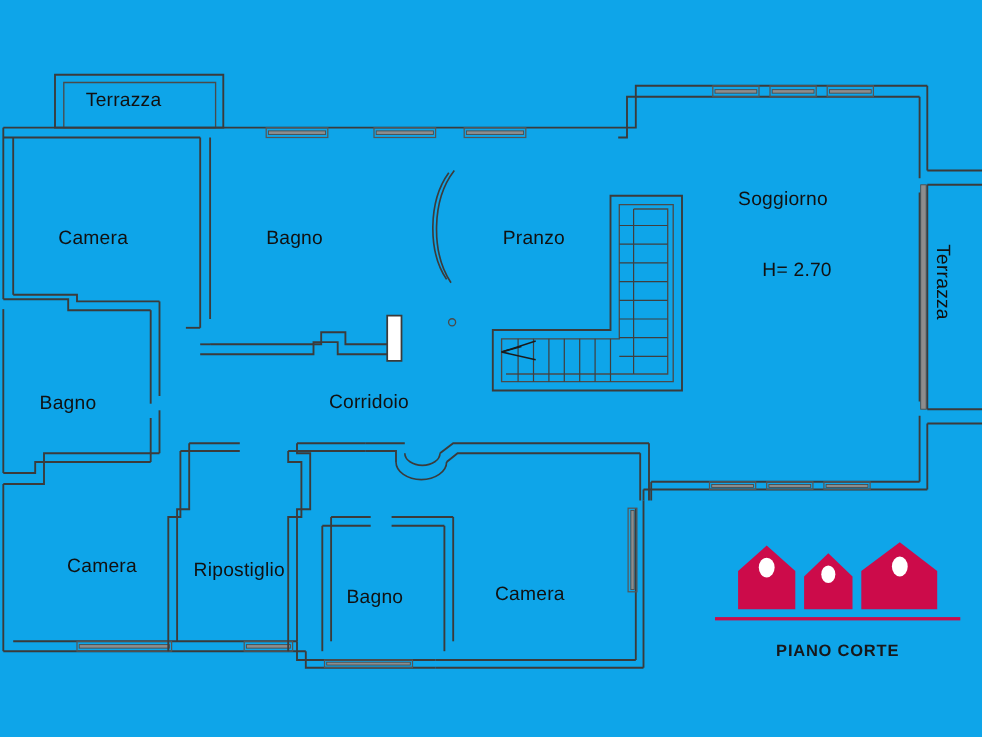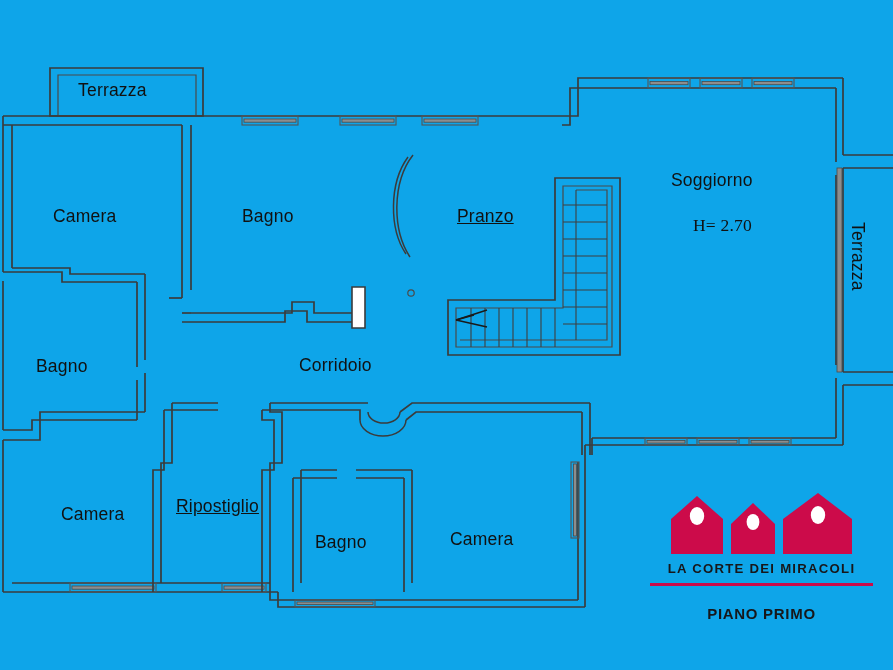--- a/index.html
+++ b/index.html
@@ -331,35 +331,35 @@
     </g>
 
   </svg>
 
   <div class="room-label" style="left:78px; top:80px;">Terrazza</div>
 
   <div class="room-label" style="left:53px; top:206px;">Camera</div>
 
   <div class="room-label" style="left:242px; top:206px;">Bagno</div>
 
-  <div class="room-label" style="left:457px; top:206px;text-decoration:underline;">Pranzo</div>
+  <div class="room-label" style="left:457px; top:206px;">Pranzo</div>
 
   <div class="room-label" style="left:671px; top:170px;">Soggiorno</div>
 
-  <div class="room-label" style="left:693px; top:215px;font-family:Liberation Serif, serif;">H= 2.70</div>
+  <div class="room-label" style="left:693px; top:235px;">H= 2.70</div>
 
   <div class="room-label vertical" style="left:868px; top:222px;">Terrazza</div>
 
   <div class="room-label" style="left:36px; top:356px;">Bagno</div>
 
   <div class="room-label" style="left:299px; top:355px;text-align:right;">Corridoio</div>
 
   <div class="room-label" style="left:61px; top:504px;">Camera</div>
 
-  <div class="room-label" style="left:176px; top:496px;text-decoration:underline;">Ripostiglio</div>
+  <div class="room-label" style="left:176px; top:508px;">Ripostiglio</div>
 
   <div class="room-label" style="left:315px; top:532px;">Bagno</div>
 
   <div class="room-label" style="left:450px; top:529px;">Camera</div>
 
   <div id="logo-block">
 
     <svg id="logo-houses" viewBox="0 0 185 62">
       <g id="houses-group" fill="#CC0B4A">
 
@@ -367,18 +367,17 @@
         <ellipse cx="28" cy="24" rx="7.2" ry="9" fill="#ffffff"></ellipse>
 
         <path d="M 62,62 L 62,32 L 84,11 L 106,32 L 106,62 Z"></path>
         <ellipse cx="84" cy="30" rx="6.4" ry="8" fill="#ffffff"></ellipse>
 
         <path d="M 114,62 L 114,27 L 149,1 L 183,27 L 183,62 Z"></path>
         <ellipse cx="149" cy="23" rx="7.2" ry="9" fill="#ffffff"></ellipse>
       </g>
     </svg>
 
-    <div id="logo-name">LA CORTE DEI MIRACOLI</div>
     <div id="logo-rule" style="background: rgb(204, 11, 74);"></div>
-    <div id="logo-floor">PIANO PRIMO</div>
+    <div id="logo-floor">PIANO CORTE</div>
   </div>
 
 </div>
 
 </body></html>

